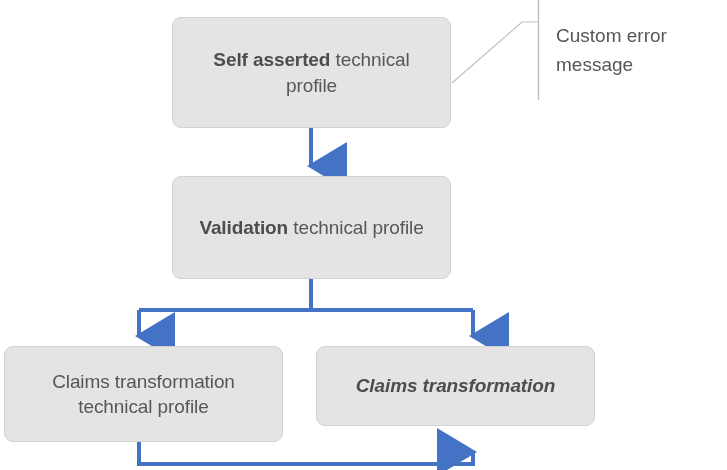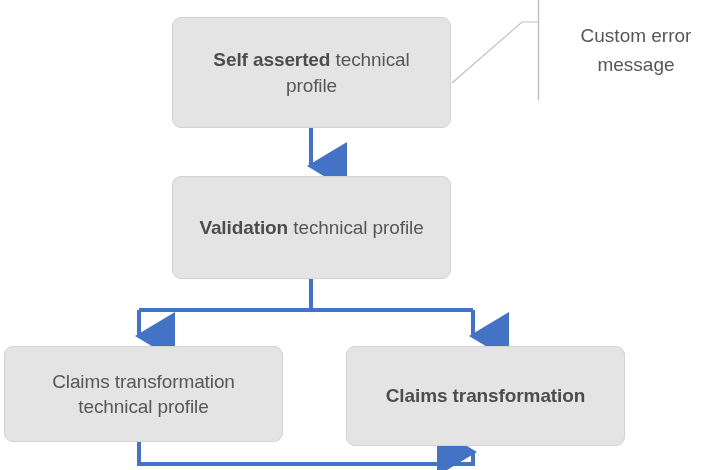--- a/index.html
+++ b/index.html
@@ -42,28 +42,27 @@
     padding: 2px 14px;
     letter-spacing: -0.1px;
   }
   .node .txt { display: block; width: 100%; }
   .node b { font-weight: bold; color: #4d4d4d; }
   .node .reg { font-weight: normal; }
 
   #node-self-asserted { left: 172px; top: 17px; width: 279px; height: 111px; }
   #node-validation    { left: 172px; top: 176px; width: 279px; height: 103px; }
   #node-claims-left   { left: 4px;   top: 346px; width: 279px; height: 96px; }
-  #node-claims-right  { left: 346px; top: 346px; width: 279px; height: 100px; }
+  #node-claims-right  { left: 316px; top: 346px; width: 279px; height: 80px; font-style: italic; }
 
   #callout-text {
     position: absolute;
     left: 556px;
     top: 22px;
     width: 160px;
-    text-align: center;
     color: #575757;
     font-size: 19px;
     line-height: 1.5;
   }
 </style>
 </head>
 <body>
 
 <div id="stage">
 

